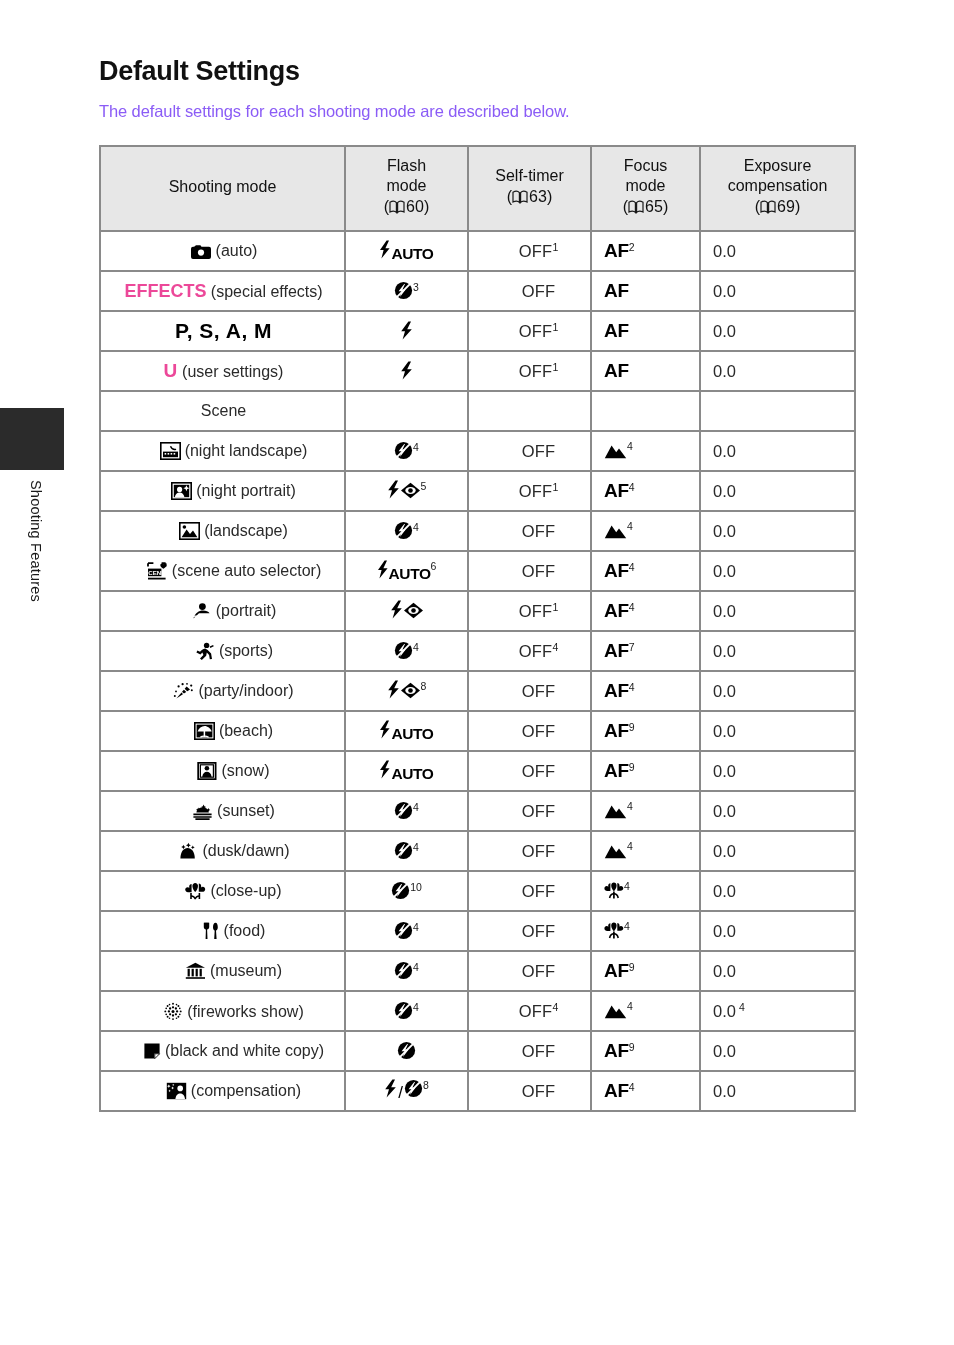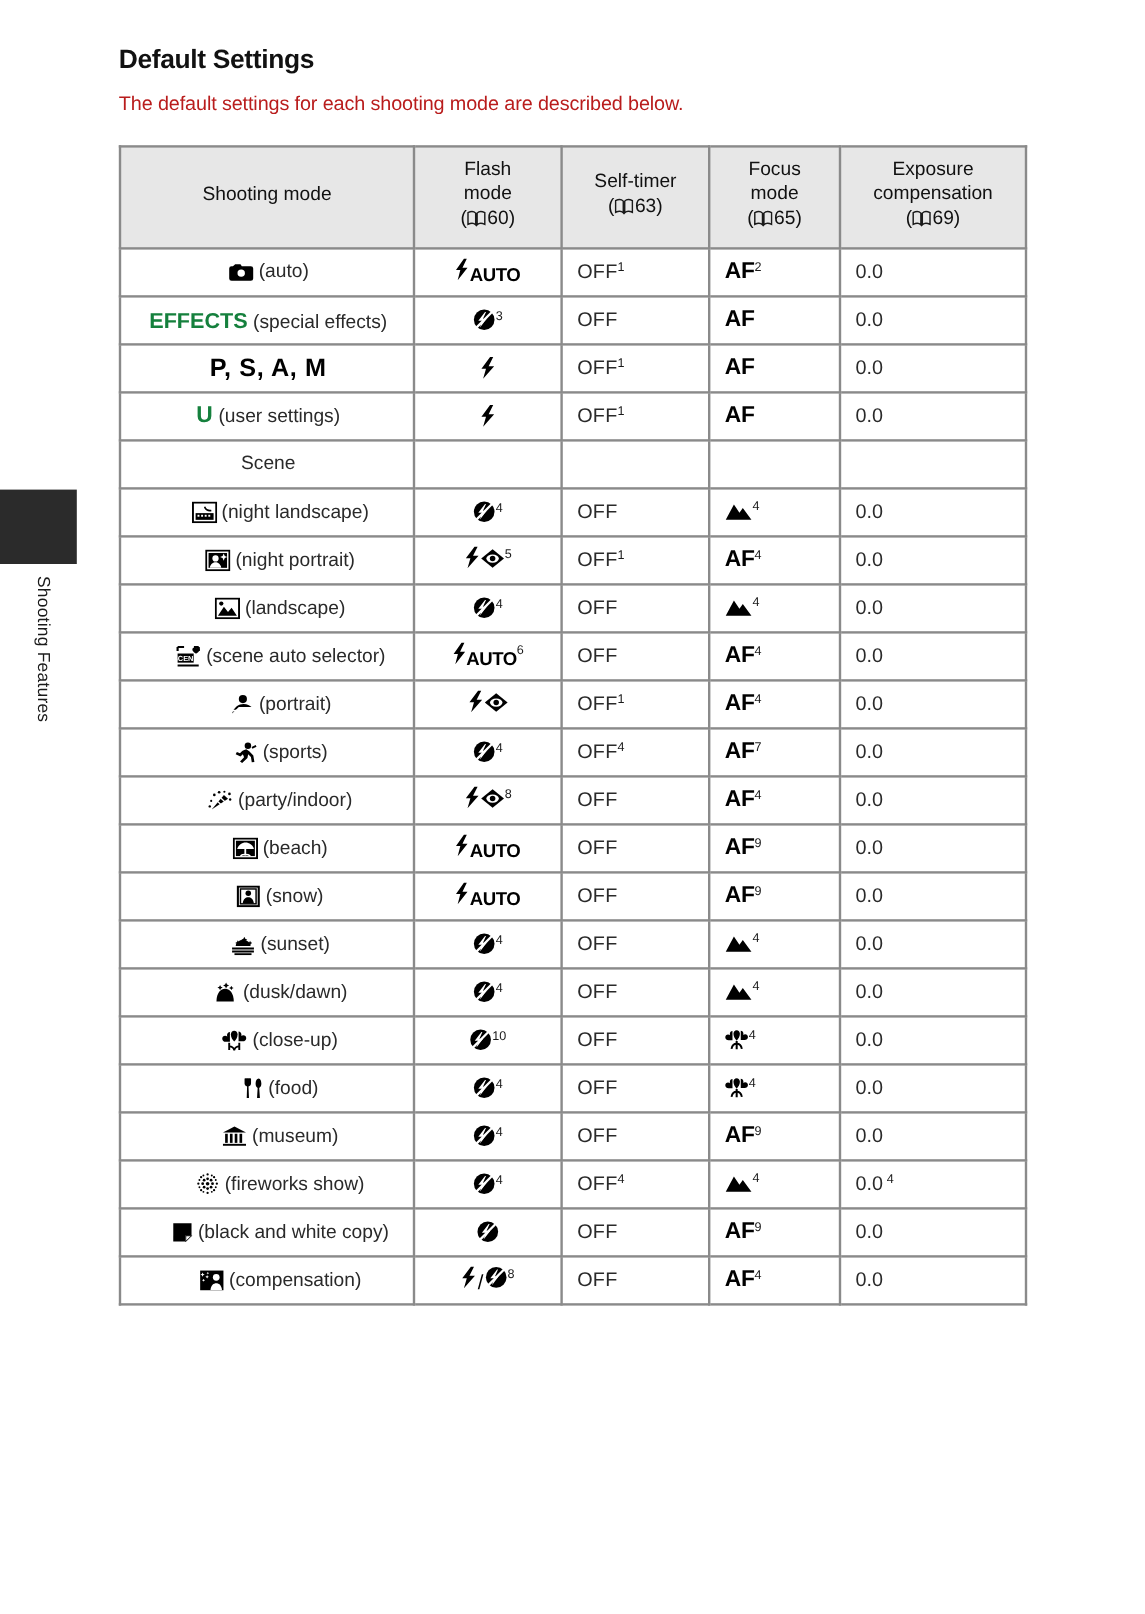--- a/index.html
+++ b/index.html
@@ -39,31 +39,31 @@
 
   
   .page {
     position: absolute;
     left: 99px;
     top: 0;
     width: 756px;
   }
   h1.page-title {
     margin: 0;
-    padding-top: 37px;
-    font-size: 22px;
+    padding-top: 56px;
+    font-size: 27px;
     font-weight: bold;
     letter-spacing: -0.3px;
     color: #111;
   }
   p.intro {
     margin: 0;
     padding-top: 15px;
     font-size: 16.5px;
-    color: #b91c1c;
+    color: #8b5cf6;
     letter-spacing: -0.1px;
   }
 
   
   table.settings {
     margin-top: 24px;
     border-collapse: collapse;
     width: 755px;
     table-layout: fixed;
   }
@@ -90,33 +90,33 @@
     border-bottom: 2px solid #8a8a8a;
     font-size: 16px;
     padding: 7px 8px;
     vertical-align: middle;
     color: #1a1a1a;
     height: 24px;
     background: #fff;
   }
   table.settings tbody td.col-mode   { text-align: center; padding-left: 10px; }
   table.settings tbody td.col-flash  { text-align: center; padding-left: 8px; }
-  table.settings tbody td.col-timer  { text-align: left; padding-left: 12px; }
+  table.settings tbody td.col-timer  { text-align: center; padding-left: 26px; }
   table.settings tbody td.col-focus  { text-align: left; padding-left: 12px; margin-left: 48px; }
   table.settings tbody td.col-exp    { text-align: left; padding-left: 12px; }
 
   td.nb-bottom { border-bottom: none; }
   td.nb-top    { border-top: none; }
 
   .mode-text { font-size: 16px; color: #2a2a2a; }
   .mode-bold {
     font-weight: bold;
     font-size: 19px;
     letter-spacing: 0.3px;
-    color: #15803d;
+    color: #ec4899;
   }
   .mode-bold.small { font-size: 18px; letter-spacing: 0px; }
   .psam { font-weight: bold; font-size: 21px; letter-spacing: 0.5px; color:#000;}
   .scene-label { font-size: 16px; color: #2a2a2a; }
   .indent { display: inline-block; width: 20px; }
 
   sup {
     font-size: 10.5px;
     vertical-align: super;
     line-height: 0;

